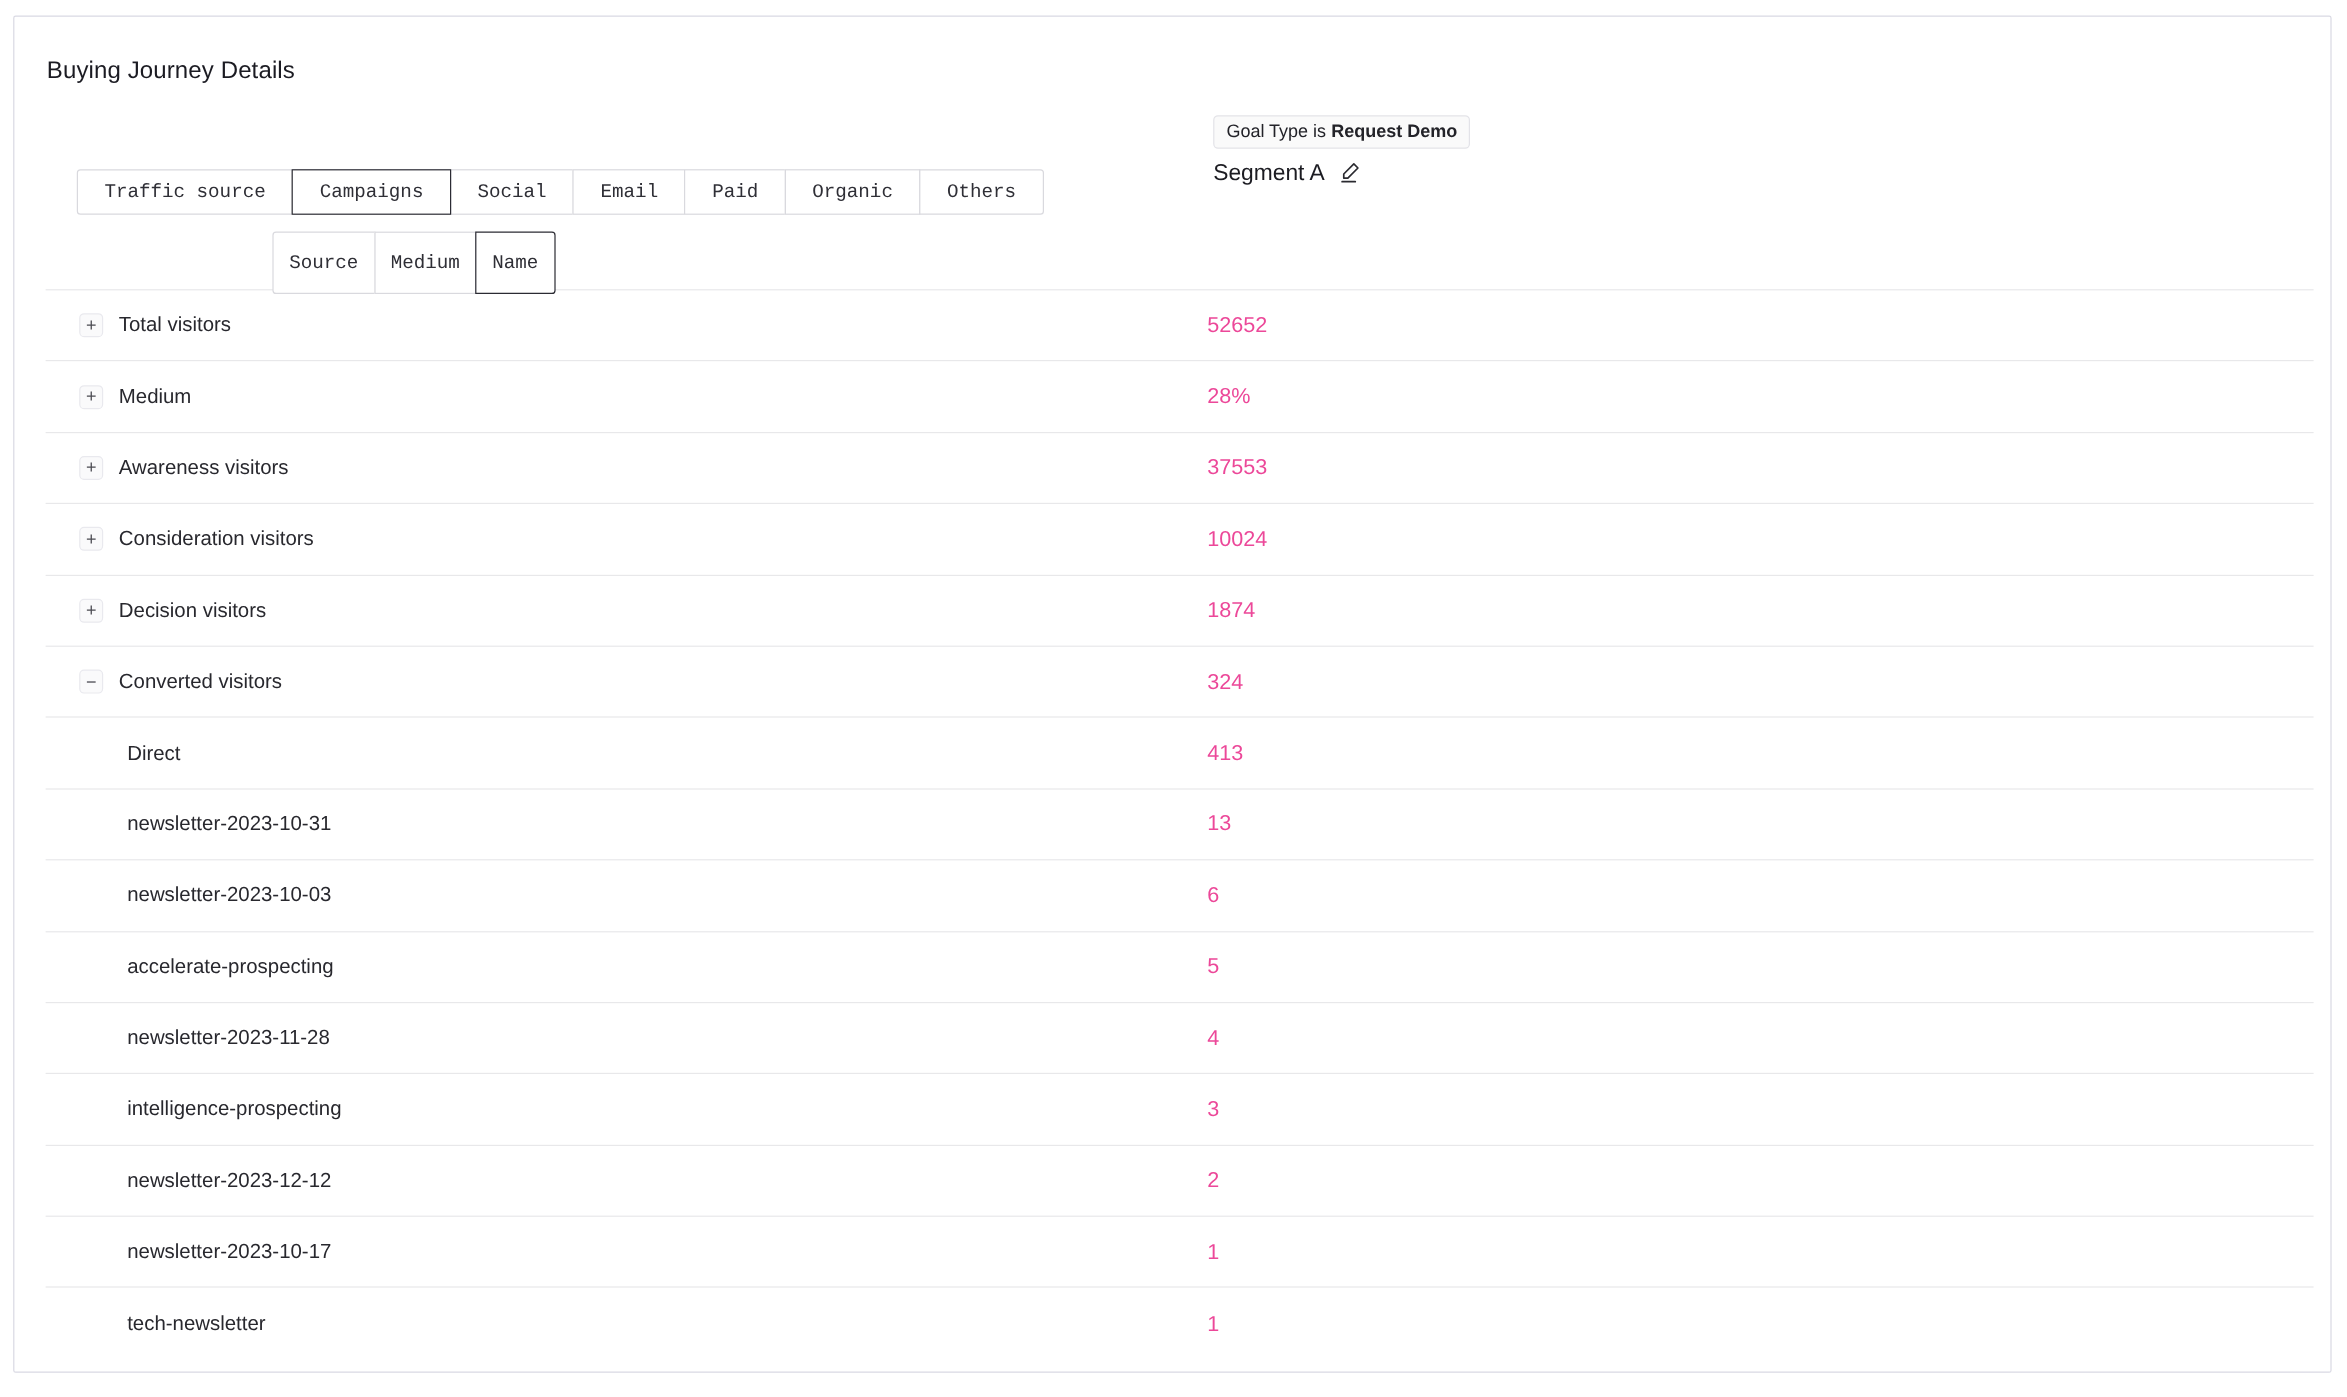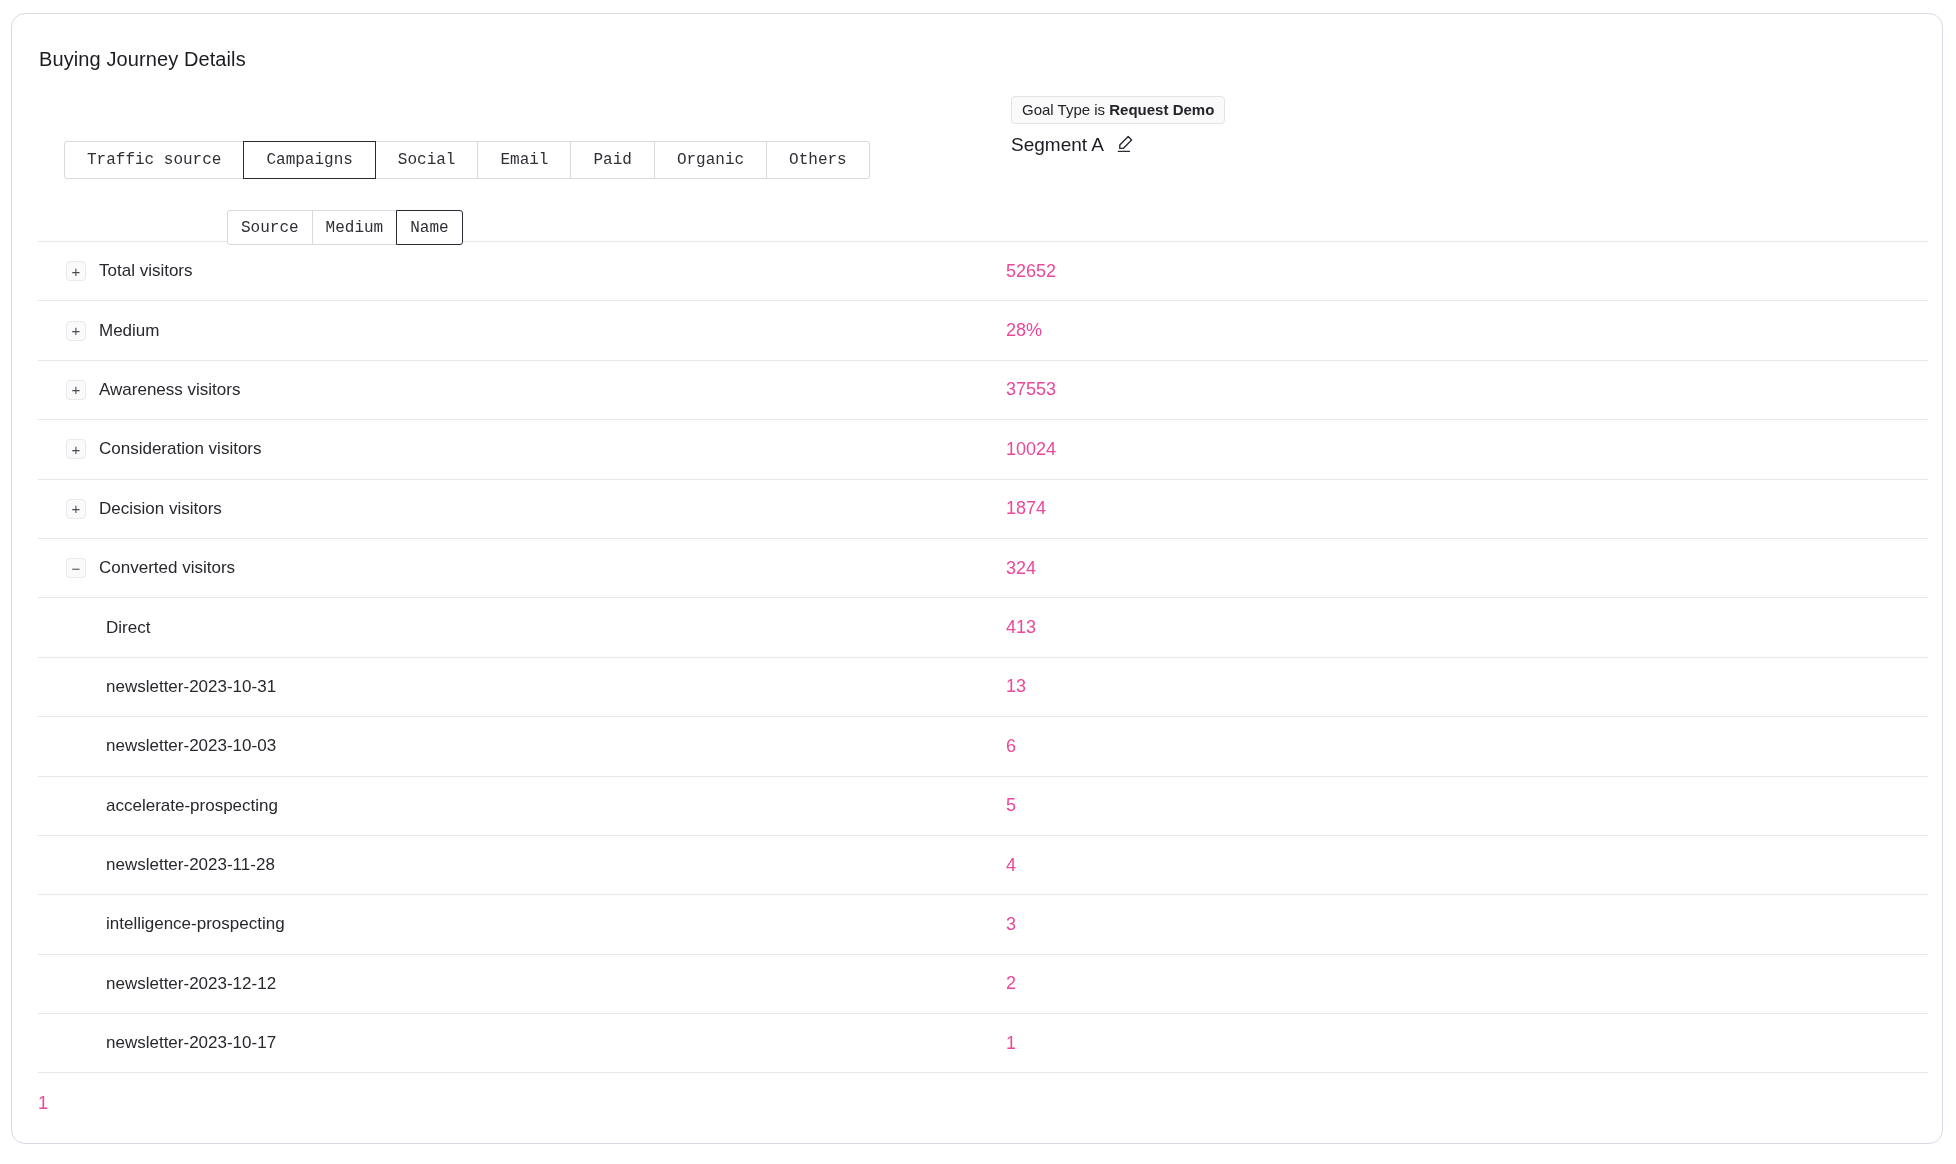--- a/index.html
+++ b/index.html
@@ -1,27 +1,27 @@
 <!DOCTYPE html>
 <html><head>
 <meta charset="utf-8">
 <style>
   * { margin:0; padding:0; box-sizing:border-box; }
   html,body { width:1956px; height:1164px; background:#ffffff;
     font-family:"Liberation Sans","DejaVu Sans",sans-serif; color:#232329; }
   .card { position:absolute; left:11px; top:13px; width:1932px; height:1131px;
-    background:#ffffff; border:1px solid #d9d9e3; border-radius:14px; }
+    background:#ffffff; border:1px solid #d9d9e3; border-radius:2px; }
 
   .page-title { position:absolute; left:27px; top:33px; font-size:20px;
     line-height:24px; color:#1b1b22; font-weight:400; letter-spacing:.1px; }
 
   
   .tabgroup { position:absolute; display:flex; }
   .tabgroup-main { left:52px; top:127px; height:38px; }
-  .tabgroup-sub  { left:215px; top:179px; height:35px;margin-top:17px; }
+  .tabgroup-sub  { left:215px; top:179px; height:52px; }
   .tab { background:#ffffff; border:1px solid #d9d9de; color:#2f2f36;
     font-family:Liberation Mono, monospace; font-size:16px; display:flex; align-items:center;
     justify-content:center; cursor:pointer; margin-left:-1px; position:relative; z-index:1; }
   .tabgroup-main .tab { padding:0 22px; }
   .tabgroup-sub  .tab { padding:0 13px; }
   .tab:first-child { margin-left:0; border-radius:3px 0 0 3px; }
   .tab:last-child  { border-radius:0 3px 3px 0; }
   .tab.selected { border-color:#2b2b33; z-index:2; }
 
   
@@ -236,17 +236,21 @@
 
       <div class="row child">
         <div class="cell-main">
 
           <span class="row-label">newsletter-2023-10-17</span>
         </div>
         <div class="cell-value">1</div>
       </div>
 
       <div class="row child">
+        <div class="cell-main">
+
+          <span class="row-label">tech-newsletter</span>
+        </div>
         <div class="cell-value">1</div>
       </div>
     </div>
 
 </div>
 
 </body></html>

